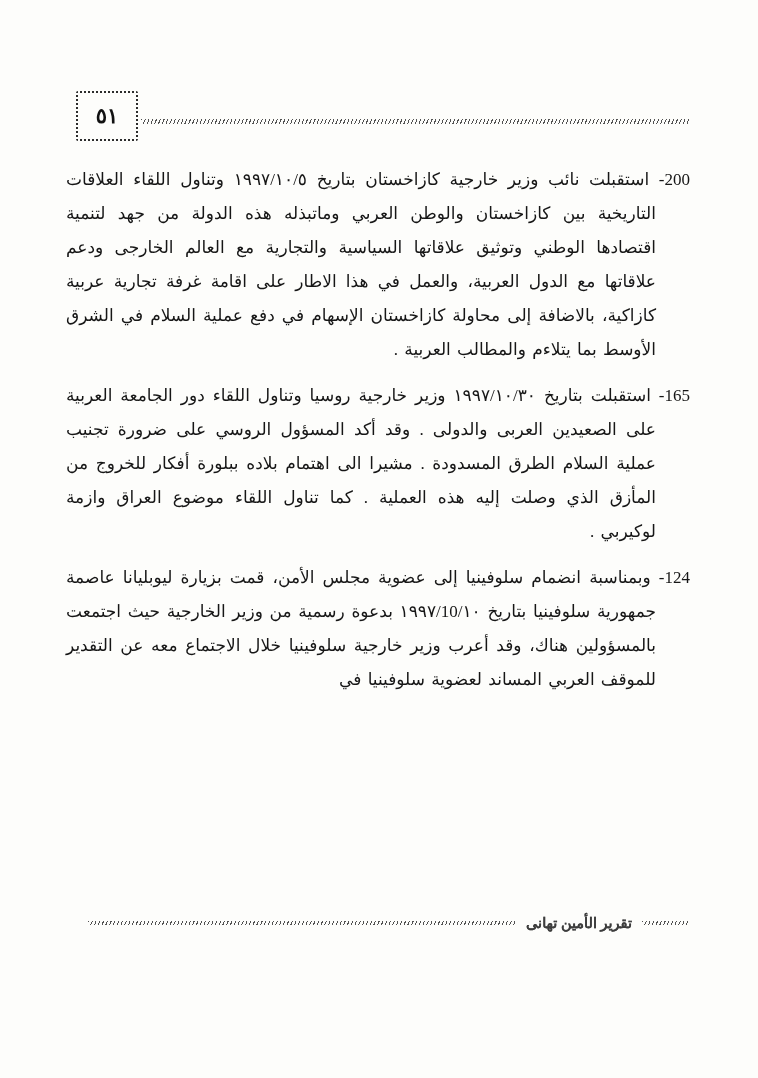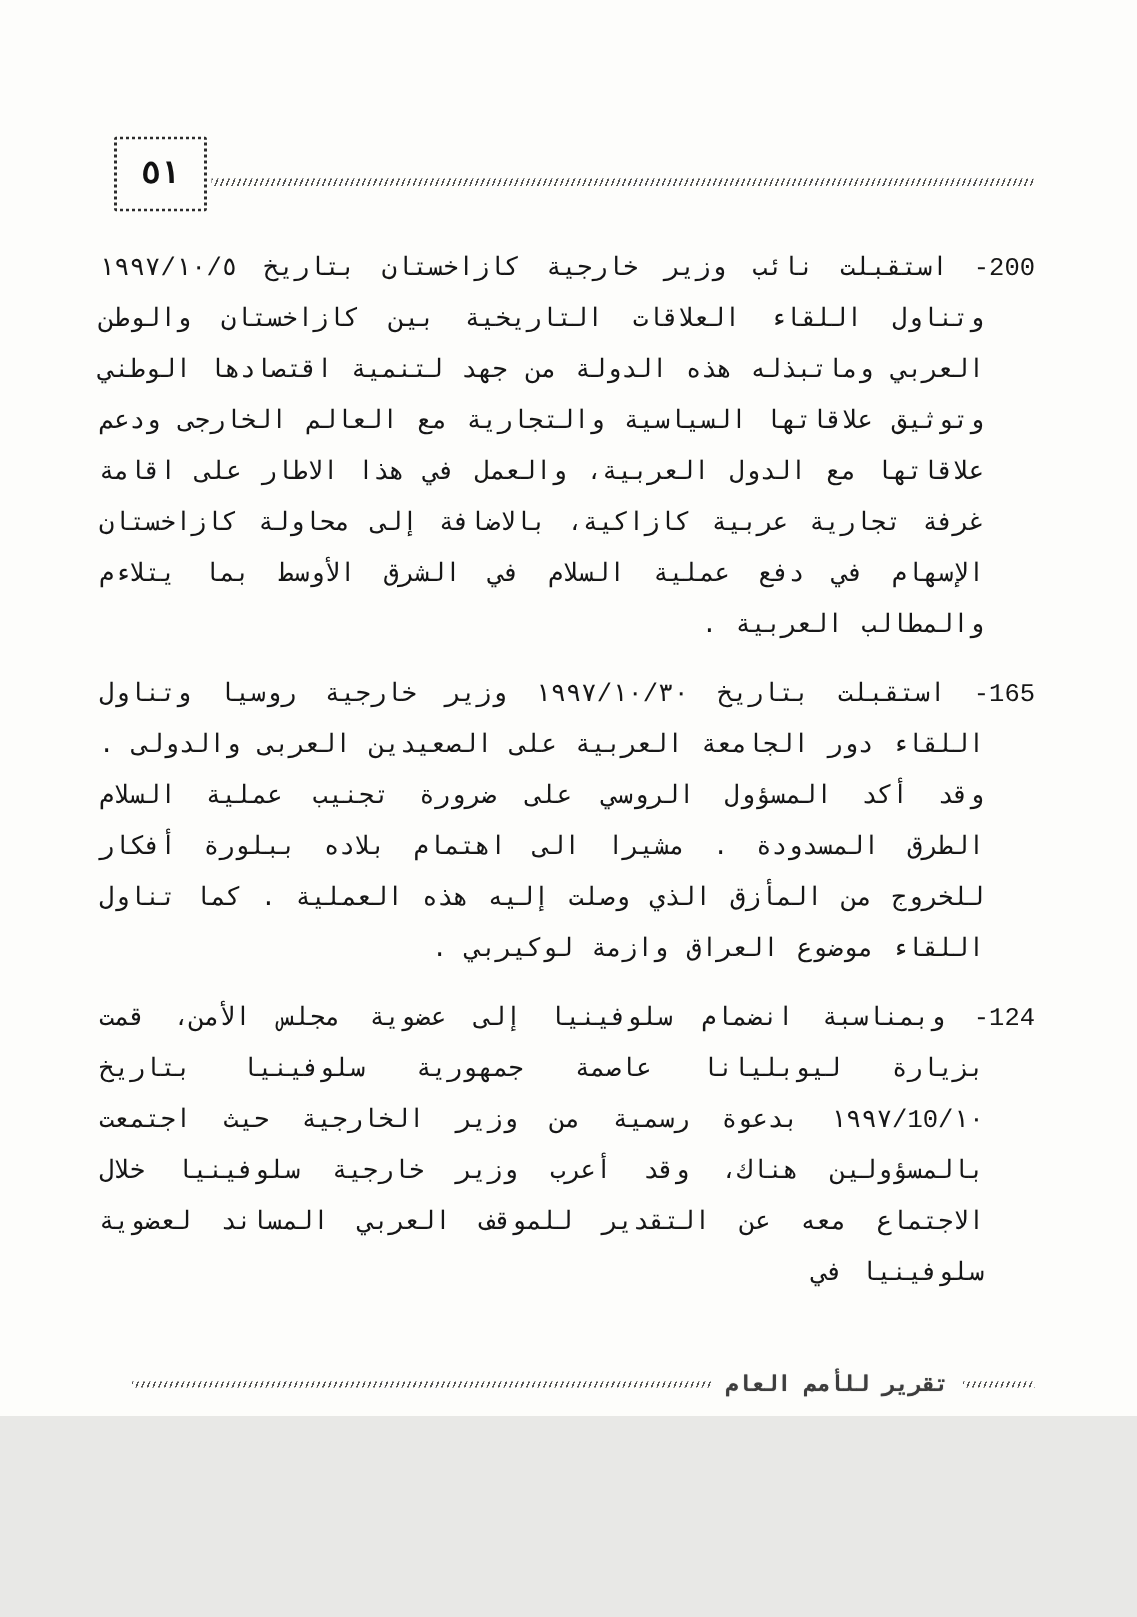--- a/index.html
+++ b/index.html
@@ -1,22 +1,22 @@
 <!DOCTYPE html>
 <html lang="ar" dir="rtl"><head>
 <meta charset="utf-8">
 <style>
   html,body{margin:0;padding:0;background:#e8e8e6;}
   .page{
     position:relative;
-    width:758px;height:944px;
+    width:758px;height:1078px;
     margin:0 auto;
     background:#fdfdfb;
     overflow:hidden;
-    font-family:Liberation Mono, monospace;
+    font-family:Liberation Serif, serif;
     color:#161616;
     direction:rtl;
   }
   
   .page-number-box{
     position:absolute;left:76px;top:91px;
     width:58px;height:46px;
     border:2px dotted #2c2c2c;
     border-radius:2px;
     display:flex;align-items:center;justify-content:center;
@@ -85,17 +85,17 @@
 
     <p class="para">
       <span class="para-num">124-</span>
       <span>وبمناسبة انضمام سلوفينيا إلى عضوية مجلس الأمن، قمت بزيارة ليوبليانا عاصمة جمهورية سلوفينيا بتاريخ ١٩٩٧/10/١٠ بدعوة رسمية من وزير الخارجية حيث اجتمعت بالمسؤولين هناك، وقد أعرب وزير خارجية سلوفينيا خلال الاجتماع معه عن التقدير للموقف العربي المساند لعضوية سلوفينيا في</span>
     </p>
 
   </div>
 
   <div class="footer">
     <div class="footer-dash-short hatch"></div>
-    <div class="footer-title">تقرير للأمم العام</div>
+    <div class="footer-title">تقرير الأمين تهانى</div>
     <div class="footer-rule-long hatch"></div>
   </div>
 
 </div>
 
 </body></html>

